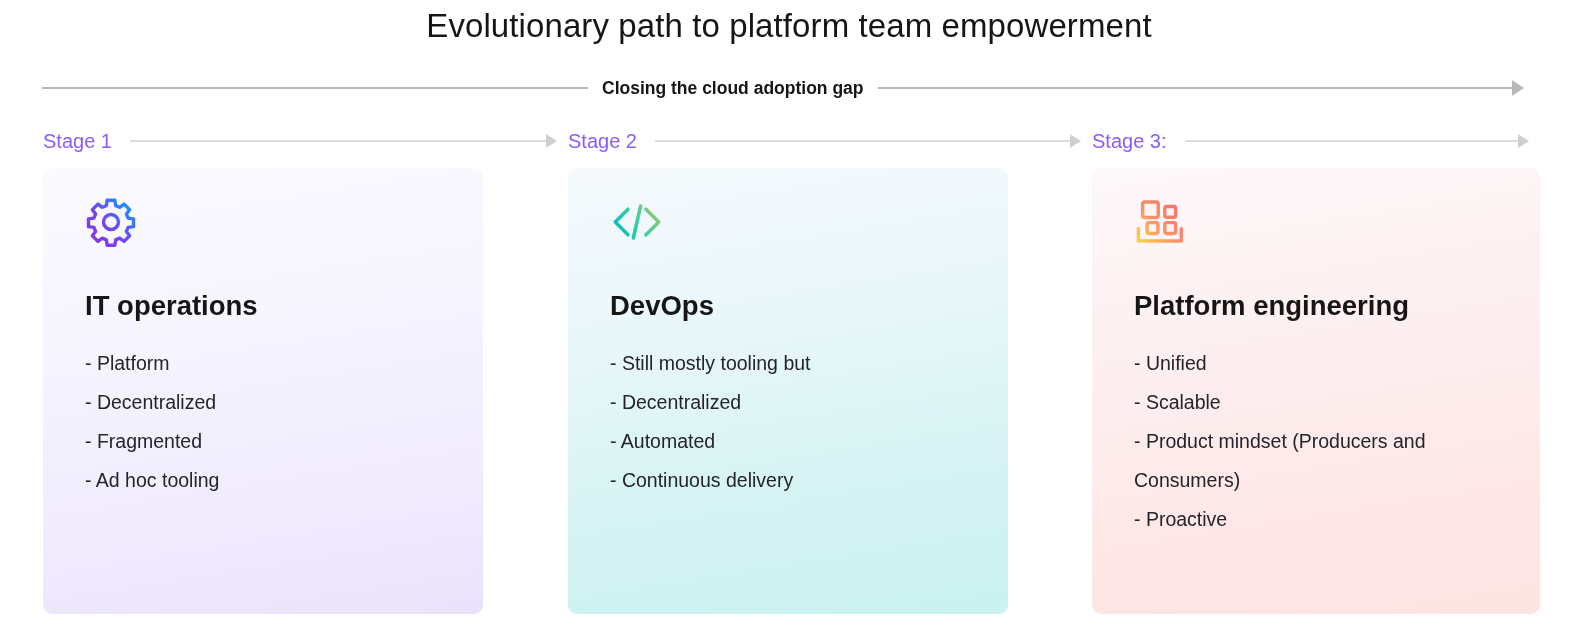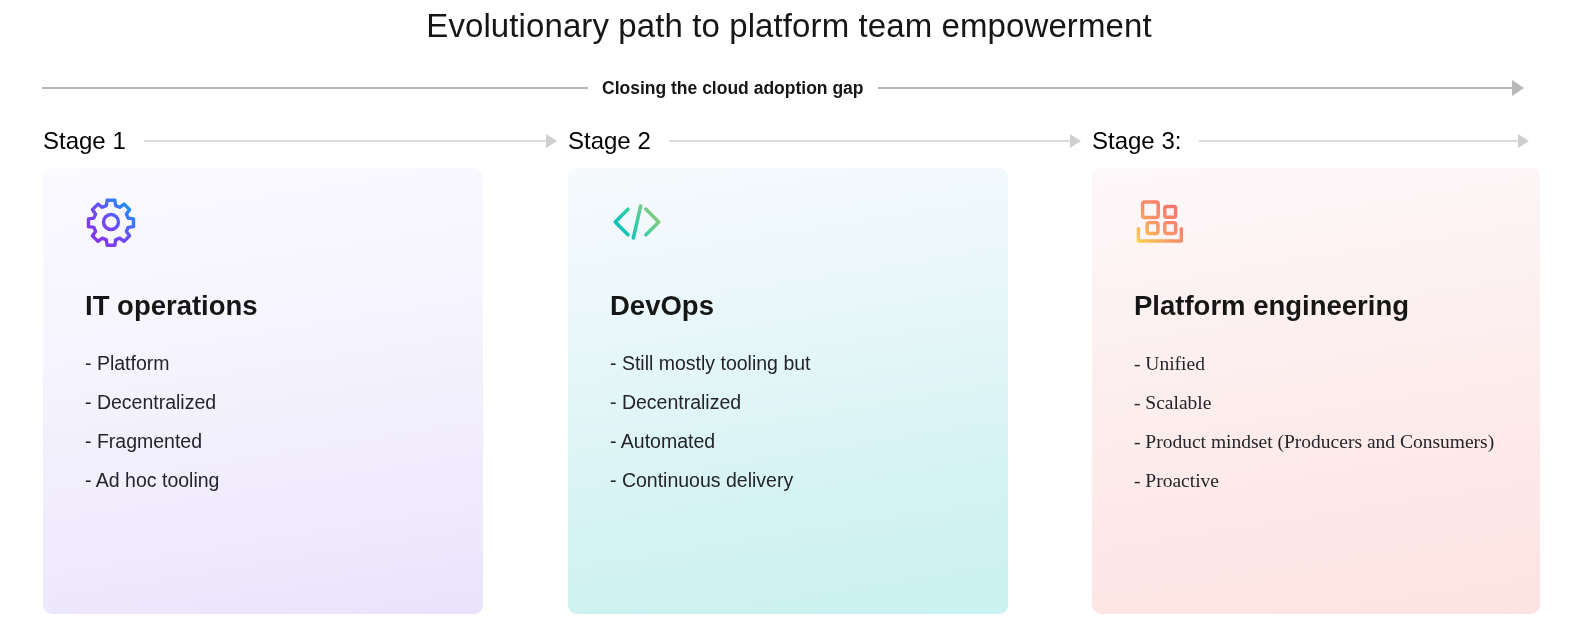--- a/index.html
+++ b/index.html
@@ -81,23 +81,23 @@
   }
   .stage-head {
     display: flex;
     align-items: center;
     height: 30px;
   }
   .stage-head.s1 { width: 525px; }
   .stage-head.s2 { width: 524px; }
   .stage-head.s3 { width: 448px; }
   .stage-label {
-    font-size: 24px;
+    font-size: 20px;
     font-weight: 400;
-    color: #000000;
+    color: #8b5cf6;
     white-space: nowrap;
     line-height: 28px;
   }
   .stage-line {
     height: 1.6px;
     background: #dcdcdc;
     flex: 1 1 auto;
     margin-left: 18px;
   }
   .stage-arrowhead {
@@ -166,21 +166,21 @@
   }
   .card-list {
     position: absolute;
     left: 42px;
     top: 176px;
     width: 370px;
     margin: 0;
     padding: 0;
     list-style: none;
   }
-  .card.c3 .card-list { width: 362px; font-family: Liberation Serif, serif; }
+  .card.c3 .card-list { width: 362px; }
   .card-list li {
     font-size: 19.5px;
     font-weight: 400;
     color: #24242b;
     line-height: 39px;
     white-space: normal;
   }
 </style>
 </head>
 <body>

